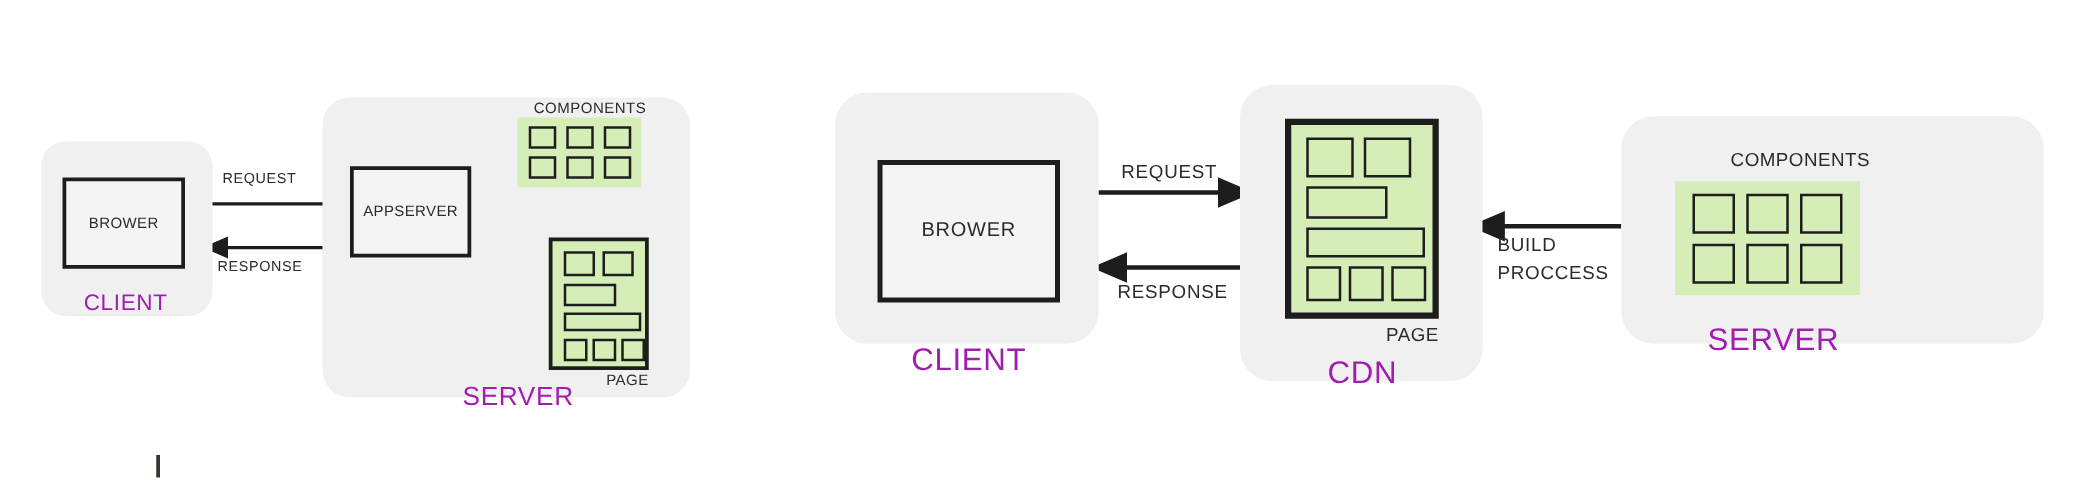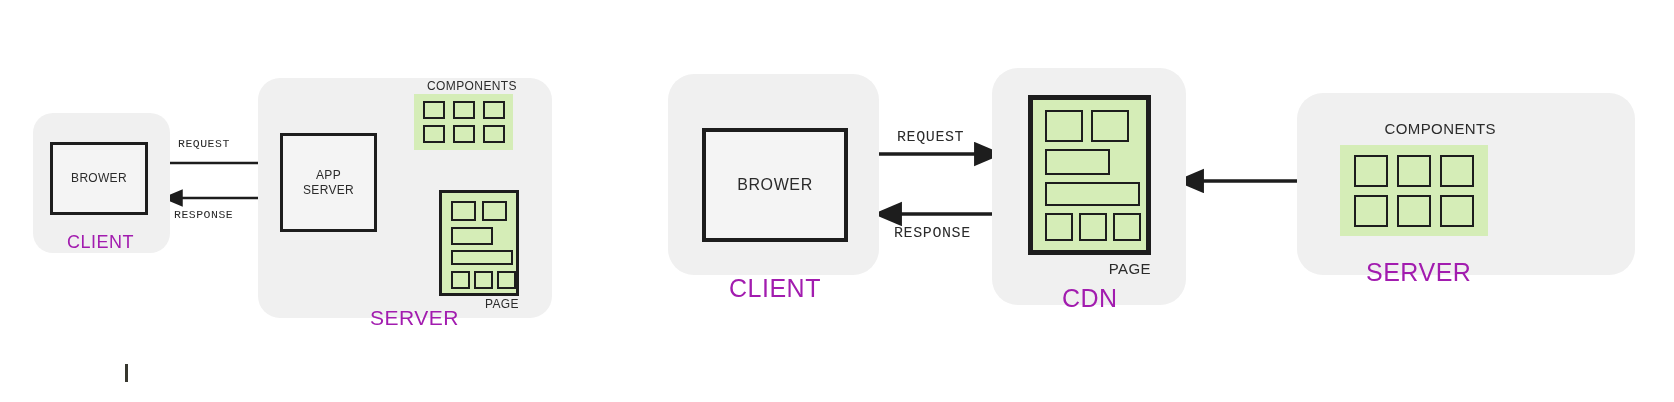--- a/index.html
+++ b/index.html
@@ -65,21 +65,20 @@
     white-space: nowrap;
     text-align: right;
   }
   .caption.lg { font-size: 15px; }
   .arrow-label {
     position: absolute;
     color: #2b2b2b;
     font-size: 11.5px;
     letter-spacing: 0.5px;
     white-space: nowrap;
-    font-family: Liberation Mono, monospace;
   }
   .arrow-label.lg { font-size: 15px; letter-spacing: 0.6px; }
   .arrow-label.two-line { line-height: 1.45; }
 
   
   .tray {
     position: absolute;
     background: #d5edb7;
     box-sizing: border-box;
   }
@@ -147,21 +146,21 @@
   <div class="box" style="left:50px; top:142px; width:98px; height:73px;">
     <span class="box-text">BROWER</span>
   </div>
 
   <div class="arrow-label" style="left:178px; top:137px;">REQUEST</div>
   <div class="arrow-label" style="left:174px; top:208px;">RESPONSE</div>
 
   <div class="panel" style="left:258px; top:78px; width:294px; height:240px;"></div>
   <div class="panel-label" style="left:370px; top:306px;">SERVER</div>
 
-  <div class="box" style="left:280px; top:133px; width:97px; height:99px; flex-direction:column;">
+  <div class="box" style="left:280px; top:133px; width:97px; height:73px; flex-direction:row;">
     <span class="box-text">APP</span>
     <span class="box-text">SERVER</span>
   </div>
 
   <div class="caption" style="left:422px; top:79px; width:95px;">COMPONENTS</div>
   <div class="tray" style="left:414px; top:94px; width:99px; height:56px;">
     <div class="cell thin" style="left:9px;  top:7px;  width:22px; height:18px;"></div>
     <div class="cell thin" style="left:39px; top:7px;  width:22px; height:18px;"></div>
     <div class="cell thin" style="left:69px; top:7px;  width:22px; height:18px;"></div>
     <div class="cell thin" style="left:9px;  top:31px; width:22px; height:18px;"></div>
@@ -197,20 +196,24 @@
     <div class="cell" style="left:12px; top:10px; width:38px; height:32px;"></div>
     <div class="cell" style="left:58px; top:10px; width:38px; height:32px;"></div>
     <div class="cell" style="left:12px; top:49px; width:65px; height:26px;"></div>
     <div class="cell" style="left:12px; top:82px; width:95px; height:24px;"></div>
     <div class="cell" style="left:12px; top:113px; width:28px; height:28px;"></div>
     <div class="cell" style="left:46px; top:113px; width:28px; height:28px;"></div>
     <div class="cell" style="left:80px; top:113px; width:28px; height:28px;"></div>
   </div>
   <div class="caption lg" style="left:1028px; top:260px; width:123px;">PAGE</div>
 
+  <div class="arrow-label lg two-line" style="left:1198px; top:186px;">
+    <div>BUILD</div>
+    <div>PROCCESS</div>
+  </div>
 
   <div class="panel" style="left:1297px; top:93px; width:338px; height:182px; border-radius:26px;"></div>
   <div class="panel-label" style="left:1366px; top:258px; font-size:25px;">SERVER</div>
 
   <div class="caption lg" style="left:1330px; top:120px; width:166px;">COMPONENTS</div>
   <div class="tray" style="left:1340px; top:145px; width:148px; height:91px;">
     <div class="cell" style="left:14px; top:10px; width:34px; height:32px;"></div>
     <div class="cell" style="left:57px; top:10px; width:34px; height:32px;"></div>
     <div class="cell" style="left:100px; top:10px; width:34px; height:32px;"></div>
     <div class="cell" style="left:14px; top:50px; width:34px; height:32px;"></div>

